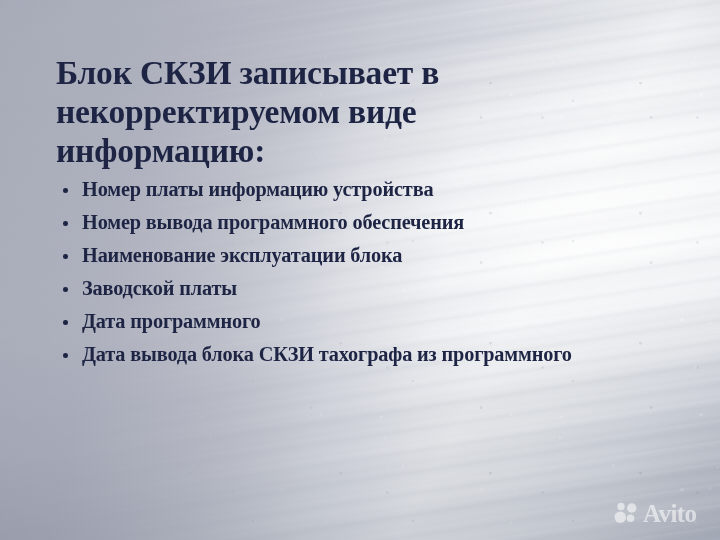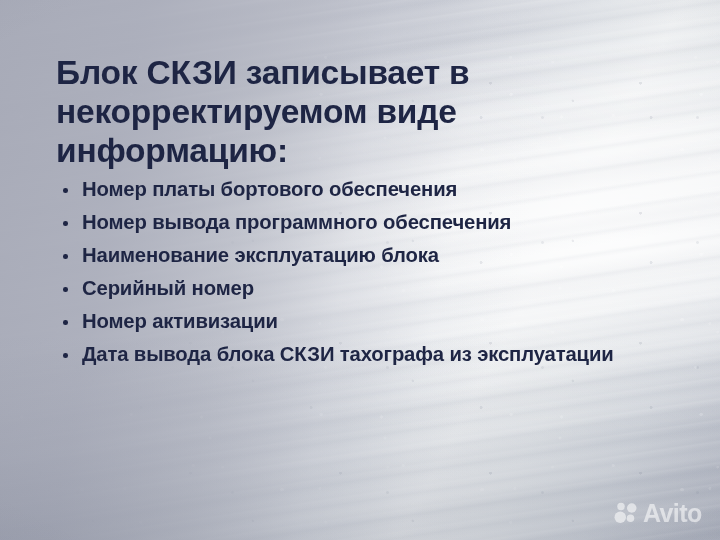--- a/index.html
+++ b/index.html
@@ -5,21 +5,21 @@
   html, body {
     margin: 0;
     padding: 0;
     background: #8e92a0;
   }
   #slide {
     position: relative;
     width: 720px;
     height: 540px;
     overflow: hidden;
-    font-family: Liberation Sans, sans-serif;
+    font-family: Liberation Serif, serif;
     -webkit-font-smoothing: antialiased;
   }
 
   
   .bg-base {
     position: absolute;
     inset: 0;
     background:
       linear-gradient(118deg,
         #a9abb8 0%,
@@ -210,26 +210,26 @@
   <div class="bg-haze"></div>
   <div class="bg-vignette"></div>
 
   <div class="content">
 
     <h1 class="title">Блок СКЗИ записывает в
 некорректируемом виде
 информацию:</h1>
 
     <ul class="bullets">
-      <li>Номер платы бортового обеспечения</li>
+      <li>Номер платы информацию устройства</li>
       <li>Номер вывода программного обеспечения</li>
-      <li>Наименование эксплуатацию блока</li>
-      <li>Серийный номер</li>
-      <li>Номер активизации</li>
-      <li>Дата вывода блока СКЗИ тахографа из эксплуатации</li>
+      <li>Наименование эксплуатации блока</li>
+      <li>Заводской платы</li>
+      <li>Дата программного</li>
+      <li>Дата вывода блока СКЗИ тахографа из программного</li>
     </ul>
 
     <div class="watermark">
       <svg class="wm-mark" viewBox="0 0 50 50">
         <circle cx="14.5" cy="32.5" r="11.5" fill="#ffffff"></circle>
         <circle cx="16" cy="11" r="7.5" fill="#ffffff"></circle>
         <circle cx="35" cy="34.5" r="7.5" fill="#ffffff"></circle>
         <circle cx="37.5" cy="14" r="9.5" fill="#ffffff"></circle>
       </svg>
       <span class="wm-text">Avito</span>

